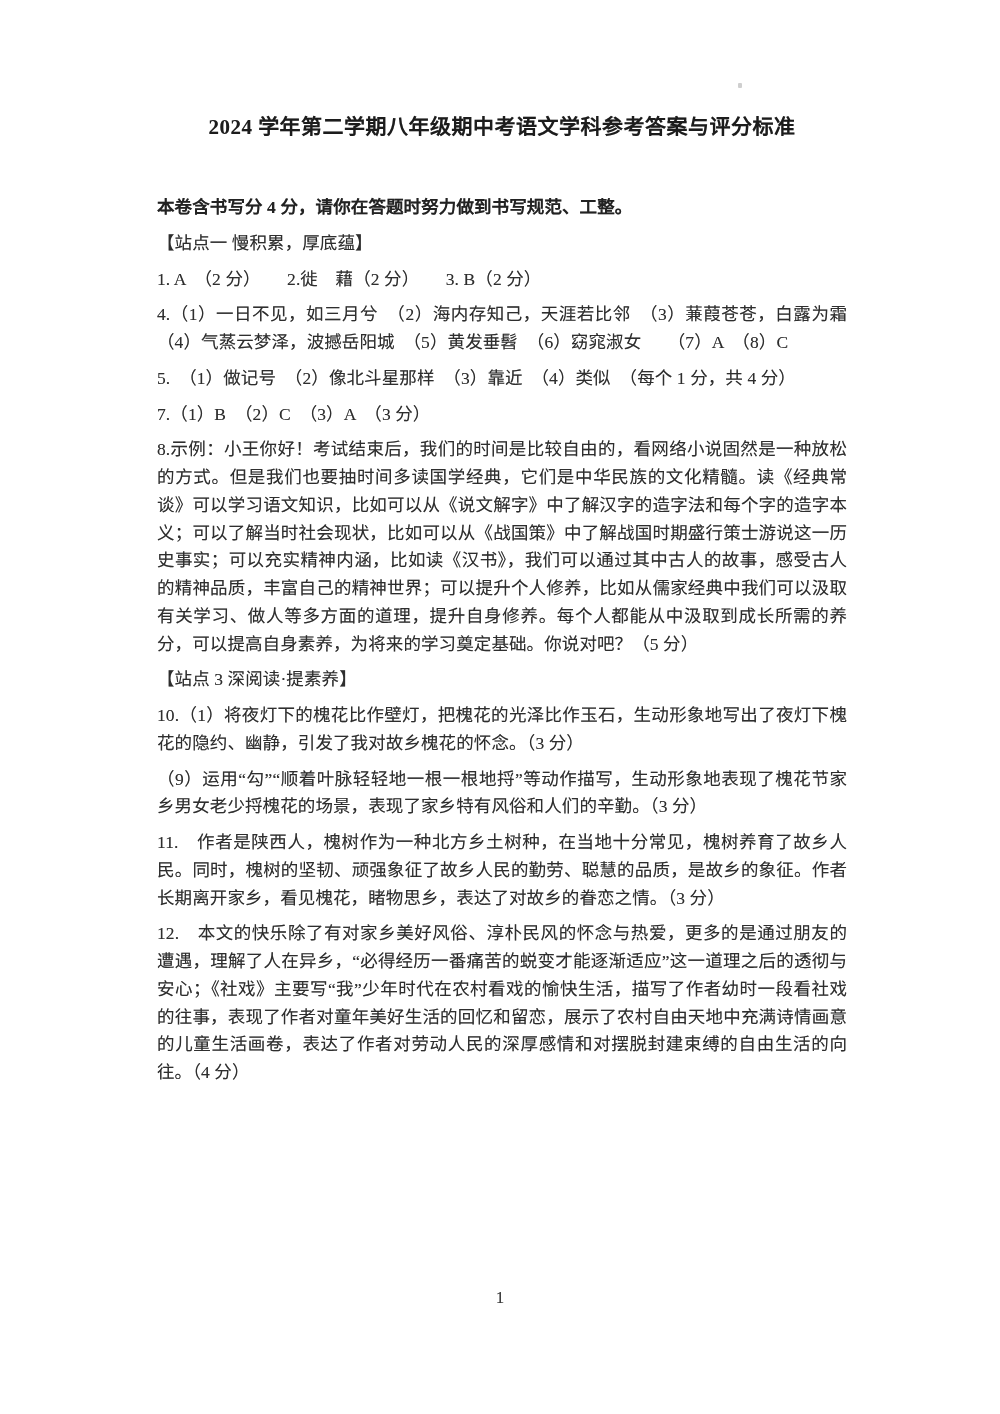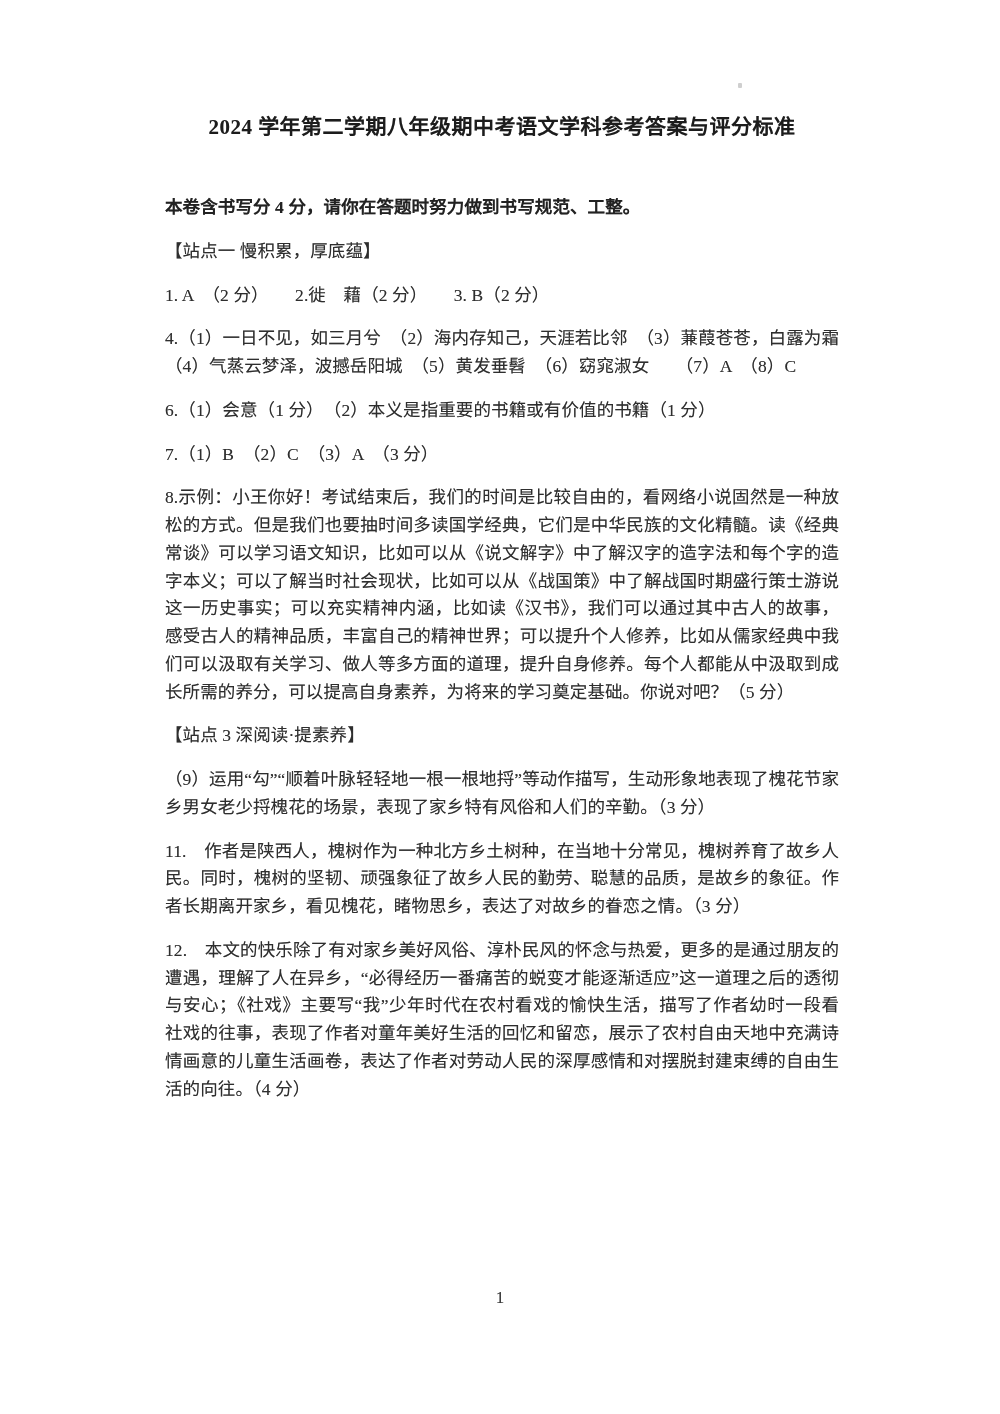--- a/index.html
+++ b/index.html
@@ -32,21 +32,21 @@
   }
   .content {
     margin-top: 52px;
     font-size: 17.5px;
     line-height: 27.75px;
     text-align: justify;
     text-justify: inter-ideograph;
     letter-spacing: 0.1px;
   }
   .content p {
-    margin: 16px;
+    margin: 8px;
   }
   .bold {
     font-weight: bold;
     color: #222222;
   }
   .page-number {
     position: absolute;
     left: 0;
     right: 0;
     top: 1288px;
@@ -72,24 +72,25 @@
 
   <div class="artifact-dot"></div>
 
   <h1 class="doc-title">2024 学年第二学期八年级期中考语文学科参考答案与评分标准</h1>
 
   <div class="content">
     <p class="bold">本卷含书写分 4 分，请你在答题时努力做到书写规范、工整。</p>
     <p>【站点一 慢积累，厚底蕴】</p>
     <p>1. A　（2 分）　　2.徙　藉（2 分）　　3. B（2 分）</p>
     <p>4.（1）一日不见，如三月兮　（2）海内存知己，天涯若比邻　（3）蒹葭苍苍，白露为霜　　（4）气蒸云梦泽，波撼岳阳城　（5）黄发垂髫　（6）窈窕淑女　　（7）A　（8）C</p>
-    <p>6.（1）会意（1 分）　（2）本义是指重要的书籍或有价值的书籍（1 分）</p>
+    <p>5.　（1）做记号　（2）像北斗星那样　（3）靠近　（4）类似　（每个 1 分，共 4 分）</p>
     <p>7.（1）B　（2）C　（3）A　（3 分）</p>
     <p>8.示例：小王你好！考试结束后，我们的时间是比较自由的，看网络小说固然是一种放松的方式。但是我们也要抽时间多读国学经典，它们是中华民族的文化精髓。读《经典常谈》可以学习语文知识，比如可以从《说文解字》中了解汉字的造字法和每个字的造字本义；可以了解当时社会现状，比如可以从《战国策》中了解战国时期盛行策士游说这一历史事实；可以充实精神内涵，比如读《汉书》，我们可以通过其中古人的故事，感受古人的精神品质，丰富自己的精神世界；可以提升个人修养，比如从儒家经典中我们可以汲取有关学习、做人等多方面的道理，提升自身修养。每个人都能从中汲取到成长所需的养分，可以提高自身素养，为将来的学习奠定基础。你说对吧？（5 分）</p>
     <p>【站点 3 深阅读·提素养】</p>
+    <p>10.（1）将夜灯下的槐花比作壁灯，把槐花的光泽比作玉石，生动形象地写出了夜灯下槐花的隐约、幽静，引发了我对故乡槐花的怀念。（3 分）</p>
     <p>（9）运用“勾”“顺着叶脉轻轻地一根一根地捋”等动作描写，生动形象地表现了槐花节家乡男女老少捋槐花的场景，表现了家乡特有风俗和人们的辛勤。（3 分）</p>
     <p>11.　作者是陕西人，槐树作为一种北方乡土树种，在当地十分常见，槐树养育了故乡人民。同时，槐树的坚韧、顽强象征了故乡人民的勤劳、聪慧的品质，是故乡的象征。作者长期离开家乡，看见槐花，睹物思乡，表达了对故乡的眷恋之情。（3 分）</p>
     <p>12.　本文的快乐除了有对家乡美好风俗、淳朴民风的怀念与热爱，更多的是通过朋友的遭遇，理解了人在异乡，“必得经历一番痛苦的蜕变才能逐渐适应”这一道理之后的透彻与安心；《社戏》主要写“我”少年时代在农村看戏的愉快生活，描写了作者幼时一段看社戏的往事，表现了作者对童年美好生活的回忆和留恋，展示了农村自由天地中充满诗情画意的儿童生活画卷，表达了作者对劳动人民的深厚感情和对摆脱封建束缚的自由生活的向往。（4 分）</p>
   </div>
 
   <div class="page-number">1</div>
 
 </div>
 
 </body></html>

